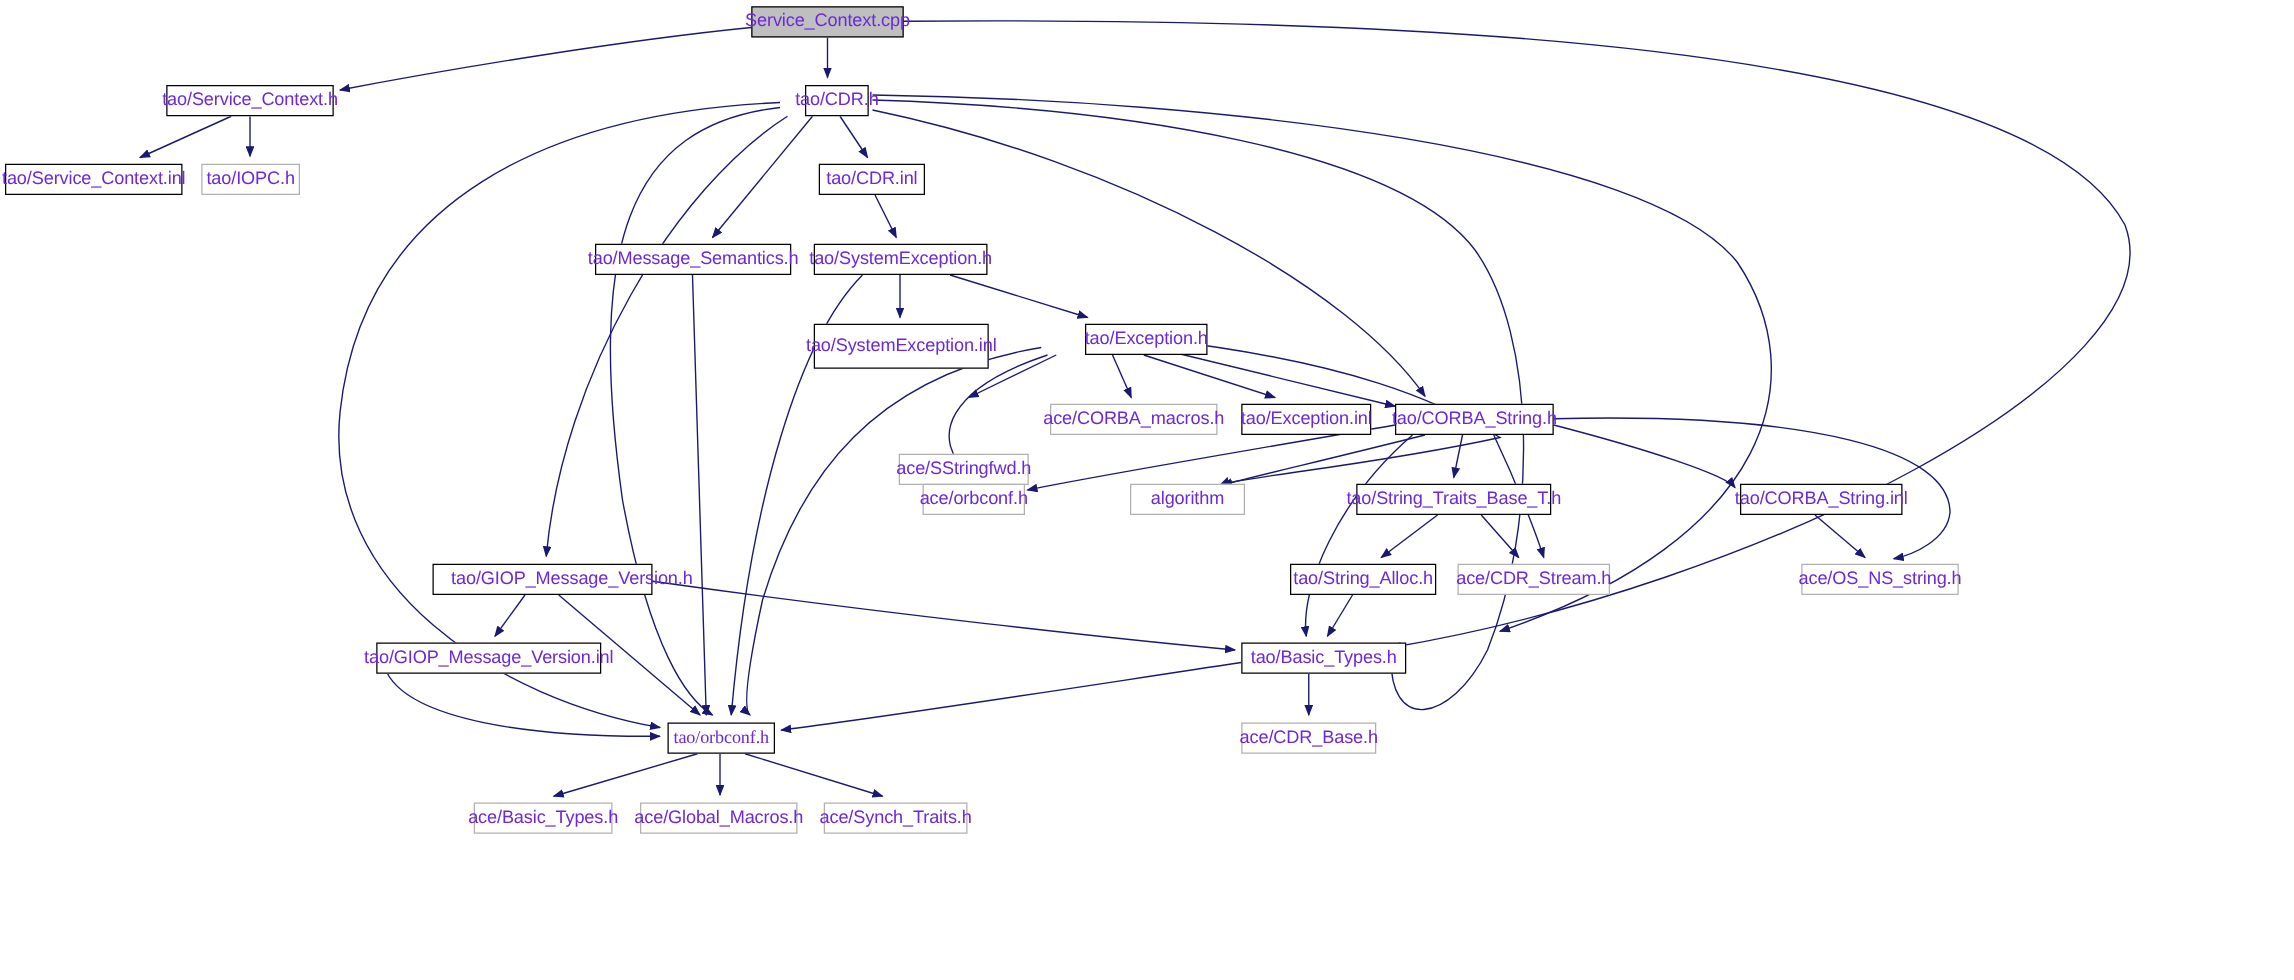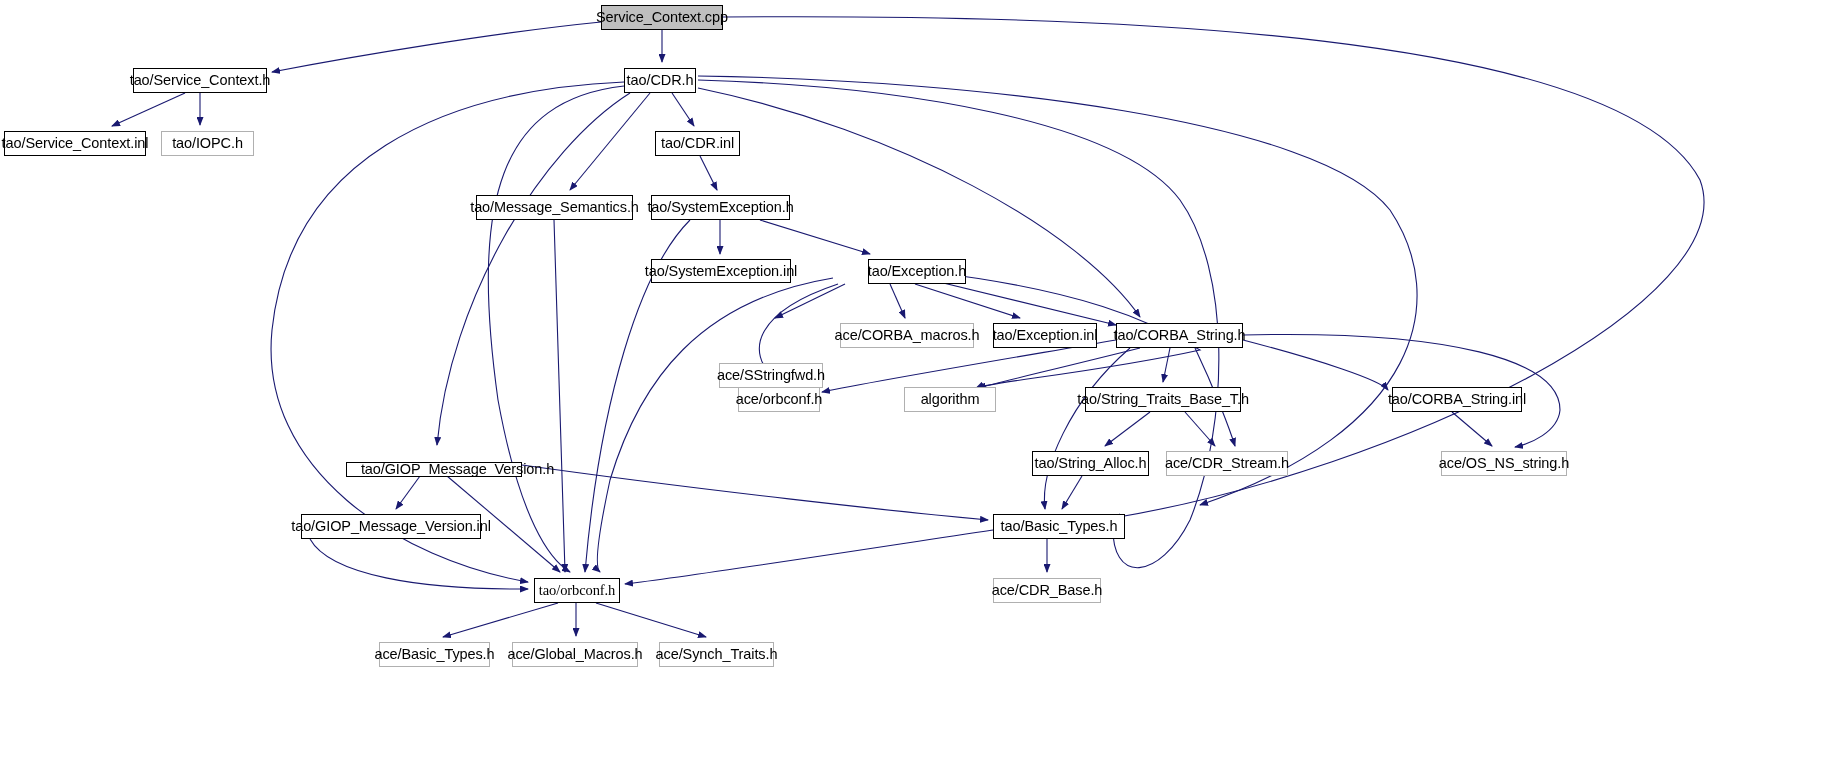--- a/index.html
+++ b/index.html
@@ -26,21 +26,21 @@
   }
   .node {
     position: absolute;
     box-sizing: border-box;
     display: flex;
     align-items: center;
     justify-content: center;
     white-space: nowrap;
     font-size: 14.5px;
     line-height: 1;
-    color: #000000;
+    color: #6d28d9;
     background: #ffffff;
     border: 1px solid #000000;
     letter-spacing: -0.1px;
     z-index: 5;
   }
   .node.root {
     background: #bfbfbf;
     border: 1px solid #000000;
   }
   .node.dim {
@@ -112,39 +112,39 @@
       </g>
   </svg>
 
   <div id="node-layer">
       <div class="node root" style="left: 601px; top: 5px; width: 122px; height: 25px;">
         <span class="node-label">Service_Context.cpp</span>
       </div>
       <div class="node" style="left: 133px; top: 68px; width: 134px; height: 25px;">
         <span class="node-label">tao/Service_Context.h</span>
       </div>
-      <div class="node" style="left: 624px; top: 68px; width: 72px; height: 25px;">
+      <div class="node" style="left: 644px; top: 68px; width: 51px; height: 25px;">
         <span class="node-label">tao/CDR.h</span>
       </div>
       <div class="node" style="left: 4px; top: 131px; width: 142px; height: 25px;">
         <span class="node-label">tao/Service_Context.inl</span>
       </div>
-      <div class="node dim" style="left: 161px; top: 131px; width: 93px; height: 25px;">
+      <div class="node dim" style="left: 161px; top: 131px; width: 79px; height: 25px;">
         <span class="node-label">tao/IOPC.h</span>
       </div>
       <div class="node" style="left: 655px; top: 131px; width: 85px; height: 25px;">
         <span class="node-label">tao/CDR.inl</span>
       </div>
       <div class="node" style="left: 476px; top: 195px; width: 157px; height: 25px;">
         <span class="node-label">tao/Message_Semantics.h</span>
       </div>
       <div class="node" style="left: 651px; top: 195px; width: 139px; height: 25px;">
         <span class="node-label">tao/SystemException.h</span>
       </div>
-      <div class="node" style="left: 651px; top: 259px; width: 140px; height: 24px;">
+      <div class="node" style="left: 651px; top: 259px; width: 140px; height: 36px;">
         <span class="node-label">tao/SystemException.inl</span>
       </div>
       <div class="node" style="left: 868px; top: 259px; width: 98px; height: 25px;">
         <span class="node-label">tao/Exception.h</span>
       </div>
       <div class="node dim" style="left: 719px; top: 323px; width: 104px; height: 25px; margin-top: 40px;">
         <span class="node-label">ace/SStringfwd.h</span>
       </div>
       <div class="node dim" style="left: 840px; top: 323px; width: 134px; height: 25px;">
         <span class="node-label">ace/CORBA_macros.h</span>
@@ -160,21 +160,21 @@
       </div>
       <div class="node dim" style="left: 904px; top: 387px; width: 92px; height: 25px;">
         <span class="node-label">algorithm</span>
       </div>
       <div class="node" style="left: 1085px; top: 387px; width: 156px; height: 25px;">
         <span class="node-label">tao/String_Traits_Base_T.h</span>
       </div>
       <div class="node" style="left: 1392px; top: 387px; width: 130px; height: 25px;">
         <span class="node-label">tao/CORBA_String.inl</span>
       </div>
-      <div class="node" style="left: 346px; top: 462px; width: 176px; height: 15px; padding-left: 47px;">
+      <div class="node" style="left: 346px; top: 451px; width: 176px; height: 25px; padding-left: 47px;">
         <span class="node-label">tao/GIOP_Message_Version.h</span>
       </div>
       <div class="node" style="left: 1032px; top: 451px; width: 117px; height: 25px;">
         <span class="node-label">tao/String_Alloc.h</span>
       </div>
       <div class="node dim" style="left: 1166px; top: 451px; width: 122px; height: 25px; text-align: center;">
         <span class="node-label">ace/CDR_Stream.h</span>
       </div>
       <div class="node dim" style="left: 1441px; top: 451px; width: 126px; height: 25px;">
         <span class="node-label">ace/OS_NS_string.h</span>

